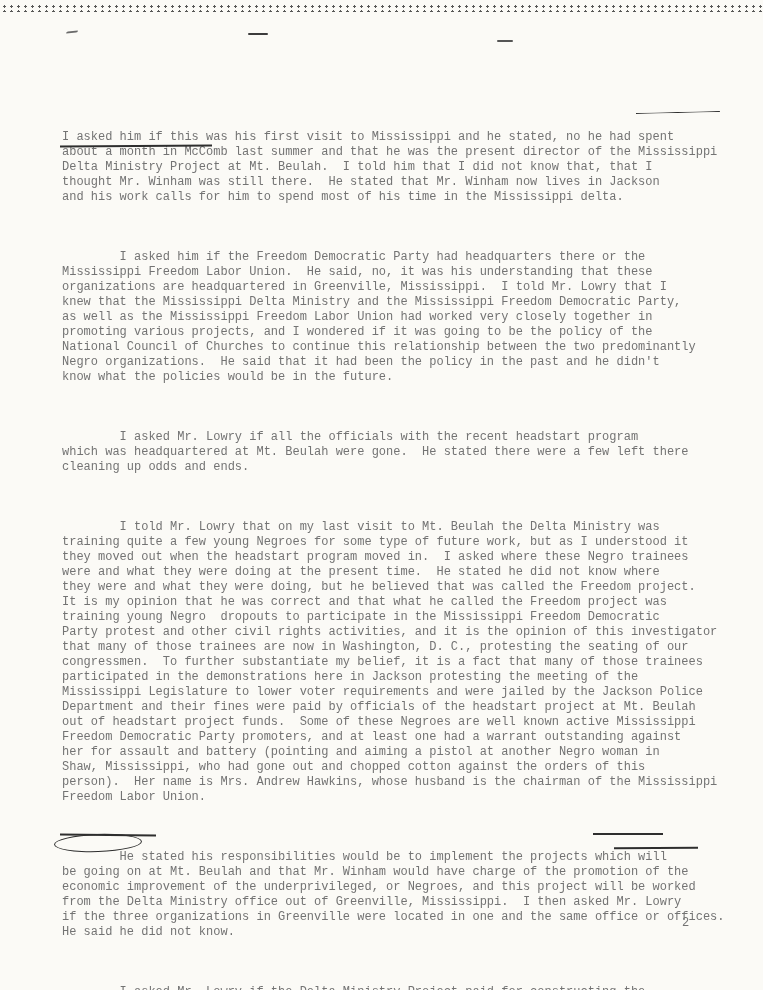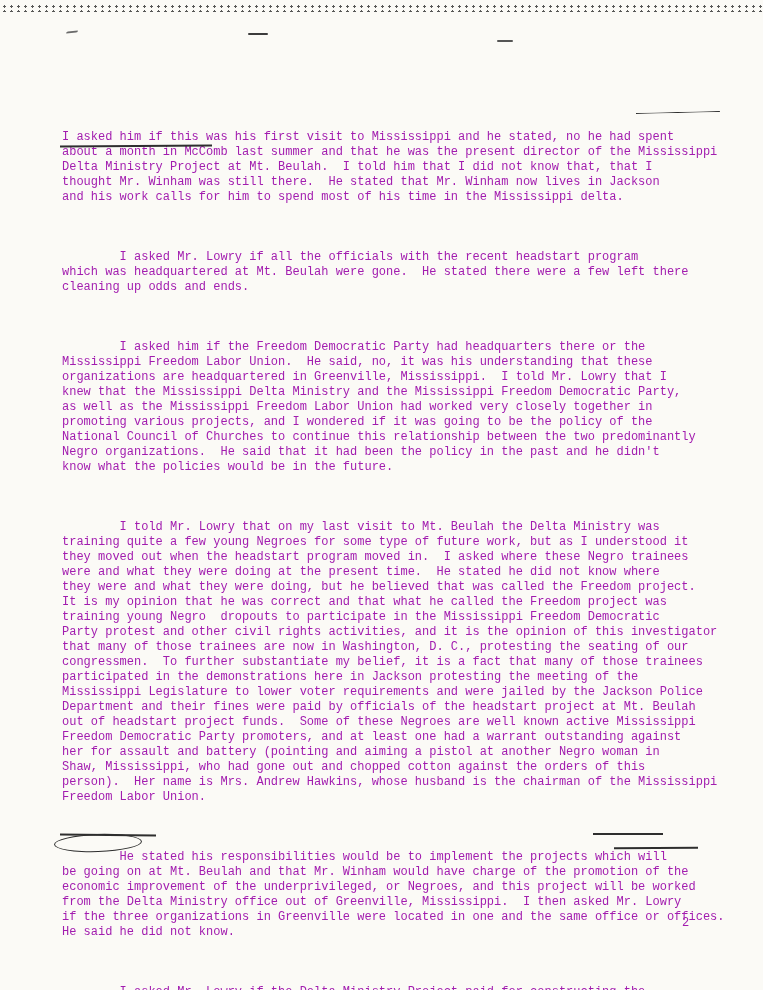--- a/index.html
+++ b/index.html
@@ -7,21 +7,21 @@
     padding: 0;
     background: #e9e7e2;
     font-family: "Liberation Mono", "DejaVu Sans Mono", monospace;
   }
   .page {
     position: relative;
     width: 763px;
     height: 990px;
     background: #fbfaf6;
     overflow: hidden;
-    color: #a21caf;
+    color: #737373;
   }
   
   .perforation {
     position: absolute;
     left: 0;
     top: 3px;
     width: 763px;
     height: 9px;
     background-image: radial-gradient(circle, #3a3a3a 1.1px, transparent 1.4px);
     background-size: 7px 5px;
@@ -104,32 +104,32 @@
   <div class="stray stray-tilde"></div>
   <div class="stray stray-dash-1"></div>
   <div class="stray stray-dash-2"></div>
 
   <div class="text-block">
     <p>I asked him if this was his first visit to Mississippi and he stated, no he had spent
 about a month in McComb last summer and that he was the present director of the Mississippi
 Delta Ministry Project at Mt. Beulah.  I told him that I did not know that, that I
 thought Mr. Winham was still there.  He stated that Mr. Winham now lives in Jackson
 and his work calls for him to spend most of his time in the Mississippi delta.</p>
-    <p>        I asked Mr. Lowry if all the officials with the recent headstart program
-which was headquartered at Mt. Beulah were gone.  He stated there were a few left there
-cleaning up odds and ends.</p>
     <p>        I asked him if the Freedom Democratic Party had headquarters there or the
 Mississippi Freedom Labor Union.  He said, no, it was his understanding that these
 organizations are headquartered in Greenville, Mississippi.  I told Mr. Lowry that I
 knew that the Mississippi Delta Ministry and the Mississippi Freedom Democratic Party,
 as well as the Mississippi Freedom Labor Union had worked very closely together in
 promoting various projects, and I wondered if it was going to be the policy of the
 National Council of Churches to continue this relationship between the two predominantly
 Negro organizations.  He said that it had been the policy in the past and he didn't
 know what the policies would be in the future.</p>
+    <p>        I asked Mr. Lowry if all the officials with the recent headstart program
+which was headquartered at Mt. Beulah were gone.  He stated there were a few left there
+cleaning up odds and ends.</p>
     <p>        I told Mr. Lowry that on my last visit to Mt. Beulah the Delta Ministry was
 training quite a few young Negroes for some type of future work, but as I understood it
 they moved out when the headstart program moved in.  I asked where these Negro trainees
 were and what they were doing at the present time.  He stated he did not know where
 they were and what they were doing, but he believed that was called the Freedom project.
 It is my opinion that he was correct and that what he called the Freedom project was
 training young Negro  dropouts to participate in the Mississippi Freedom Democratic
 Party protest and other civil rights activities, and it is the opinion of this investigator
 that many of those trainees are now in Washington, D. C., protesting the seating of our
 congressmen.  To further substantiate my belief, it is a fact that many of those trainees

